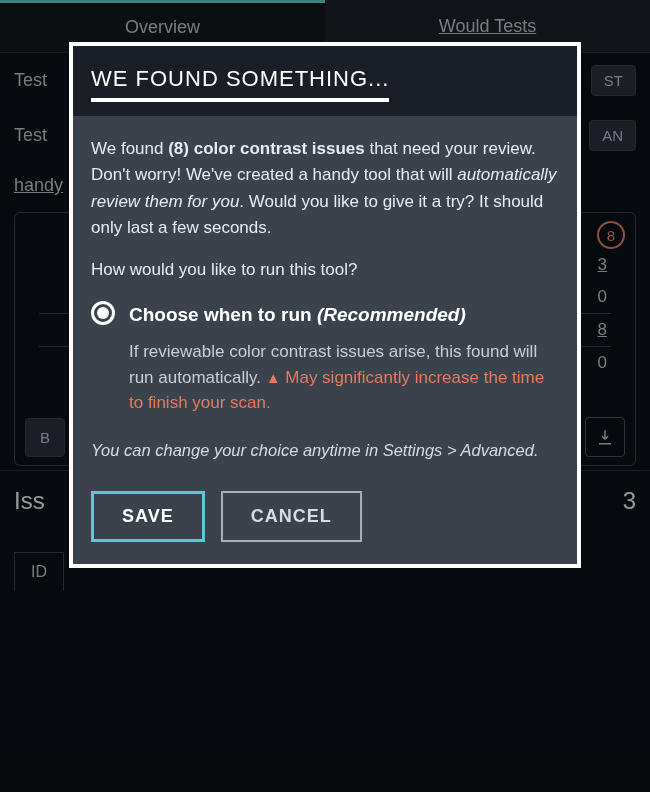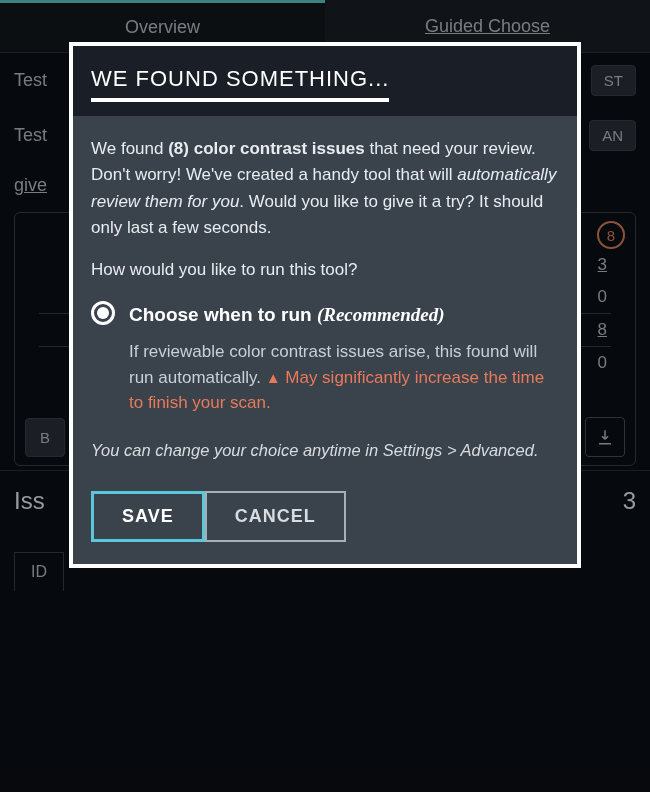--- a/index.html
+++ b/index.html
@@ -194,21 +194,20 @@
       border-radius: 50%;
       background: #ffffff;
     }
     .radio-label {
       color: #ffffff;
       font-size: 19px;
       font-weight: 700;
     }
     .radio-rec {
       font-style: italic;
-      font-family: Liberation Serif, serif;
     }
     .radio-desc {
       margin-left: 38px;
       color: #c8cfd8;
       font-size: 17px;
       line-height: 1.5;
       margin-bottom: 22px;
     }
     .highlight-yellow {
       color: #f5d547;
@@ -225,21 +224,21 @@
     .settings-note {
       font-style: italic;
       color: #d8dce0;
       font-size: 16.5px;
       margin-top: 6px;
       margin-bottom: 14px;
     }
     .modal-footer {
       padding: 8px 18px 22px 18px;
       display: flex;
-      gap: 0;
+      gap: 16px;
     }
     .btn {
       padding: 12px 28px;
       font-size: 18px;
       font-weight: 700;
       letter-spacing: 1px;
       background: transparent;
       cursor: pointer;
       font-family: inherit;
     }
@@ -252,32 +251,32 @@
       color: #d8dce0;
       padding: 13px 28px;
     }
   </style>
 </head>
 <body>
 
 <div class="bg-page">
   <div class="bg-tabs">
     <div class="bg-tab active">Overview</div>
-    <div class="bg-tab inactive">Guided Choose</div>
+    <div class="bg-tab inactive">Would Tests</div>
   </div>
   <div class="bg-row">
     <span>Test</span>
     <span class="bg-btn">ST</span>
   </div>
   <div class="bg-row">
     <span>Test</span>
     <span class="bg-btn">AN</span>
   </div>
   <div class="bg-row">
-    <span class="bg-link">give</span>
+    <span class="bg-link">handy</span>
   </div>
   <div style="border:1px solid #3a4048; margin: 4px 14px; border-radius:6px; padding: 8px 10px;">
     <div style="text-align:right;">
       <span class="bg-badge">8</span>
     </div>
     <div class="bg-stat-right">3</div>
     <div class="bg-stat-right" style="text-decoration:none;">0</div>
     <div class="bg-divider"></div>
     <div class="bg-stat-right">8</div>
     <div class="bg-divider"></div>

